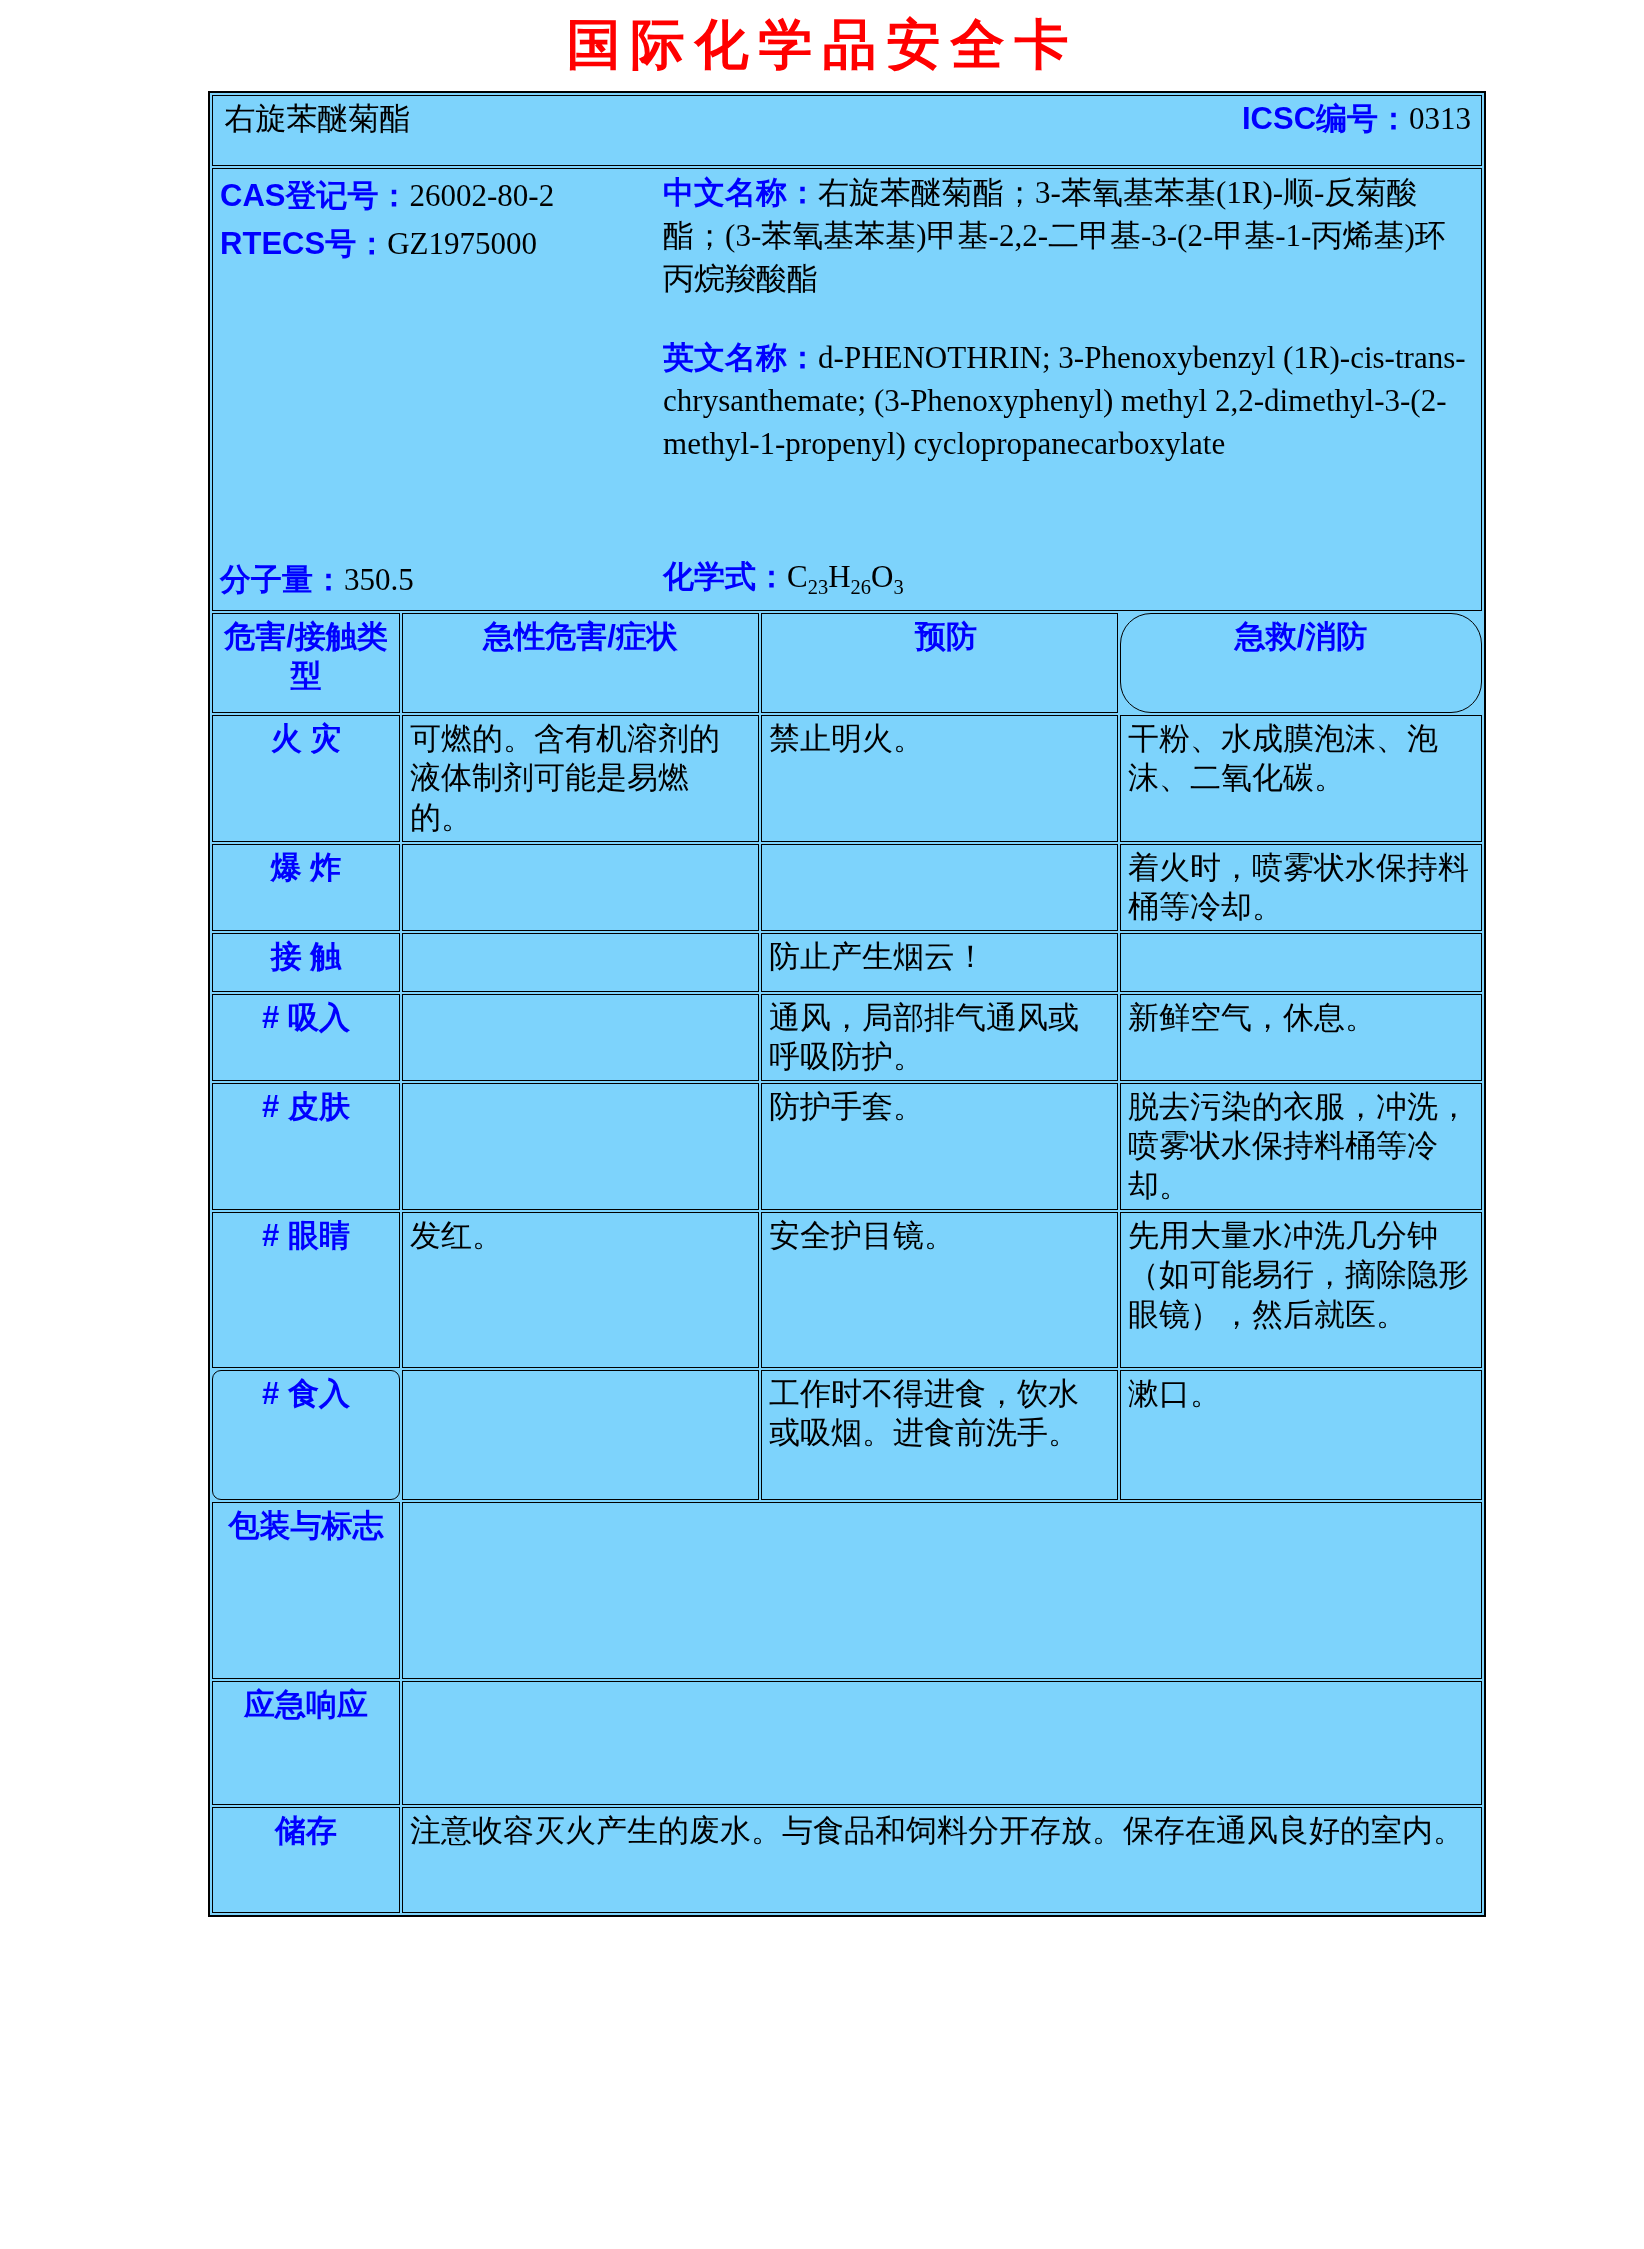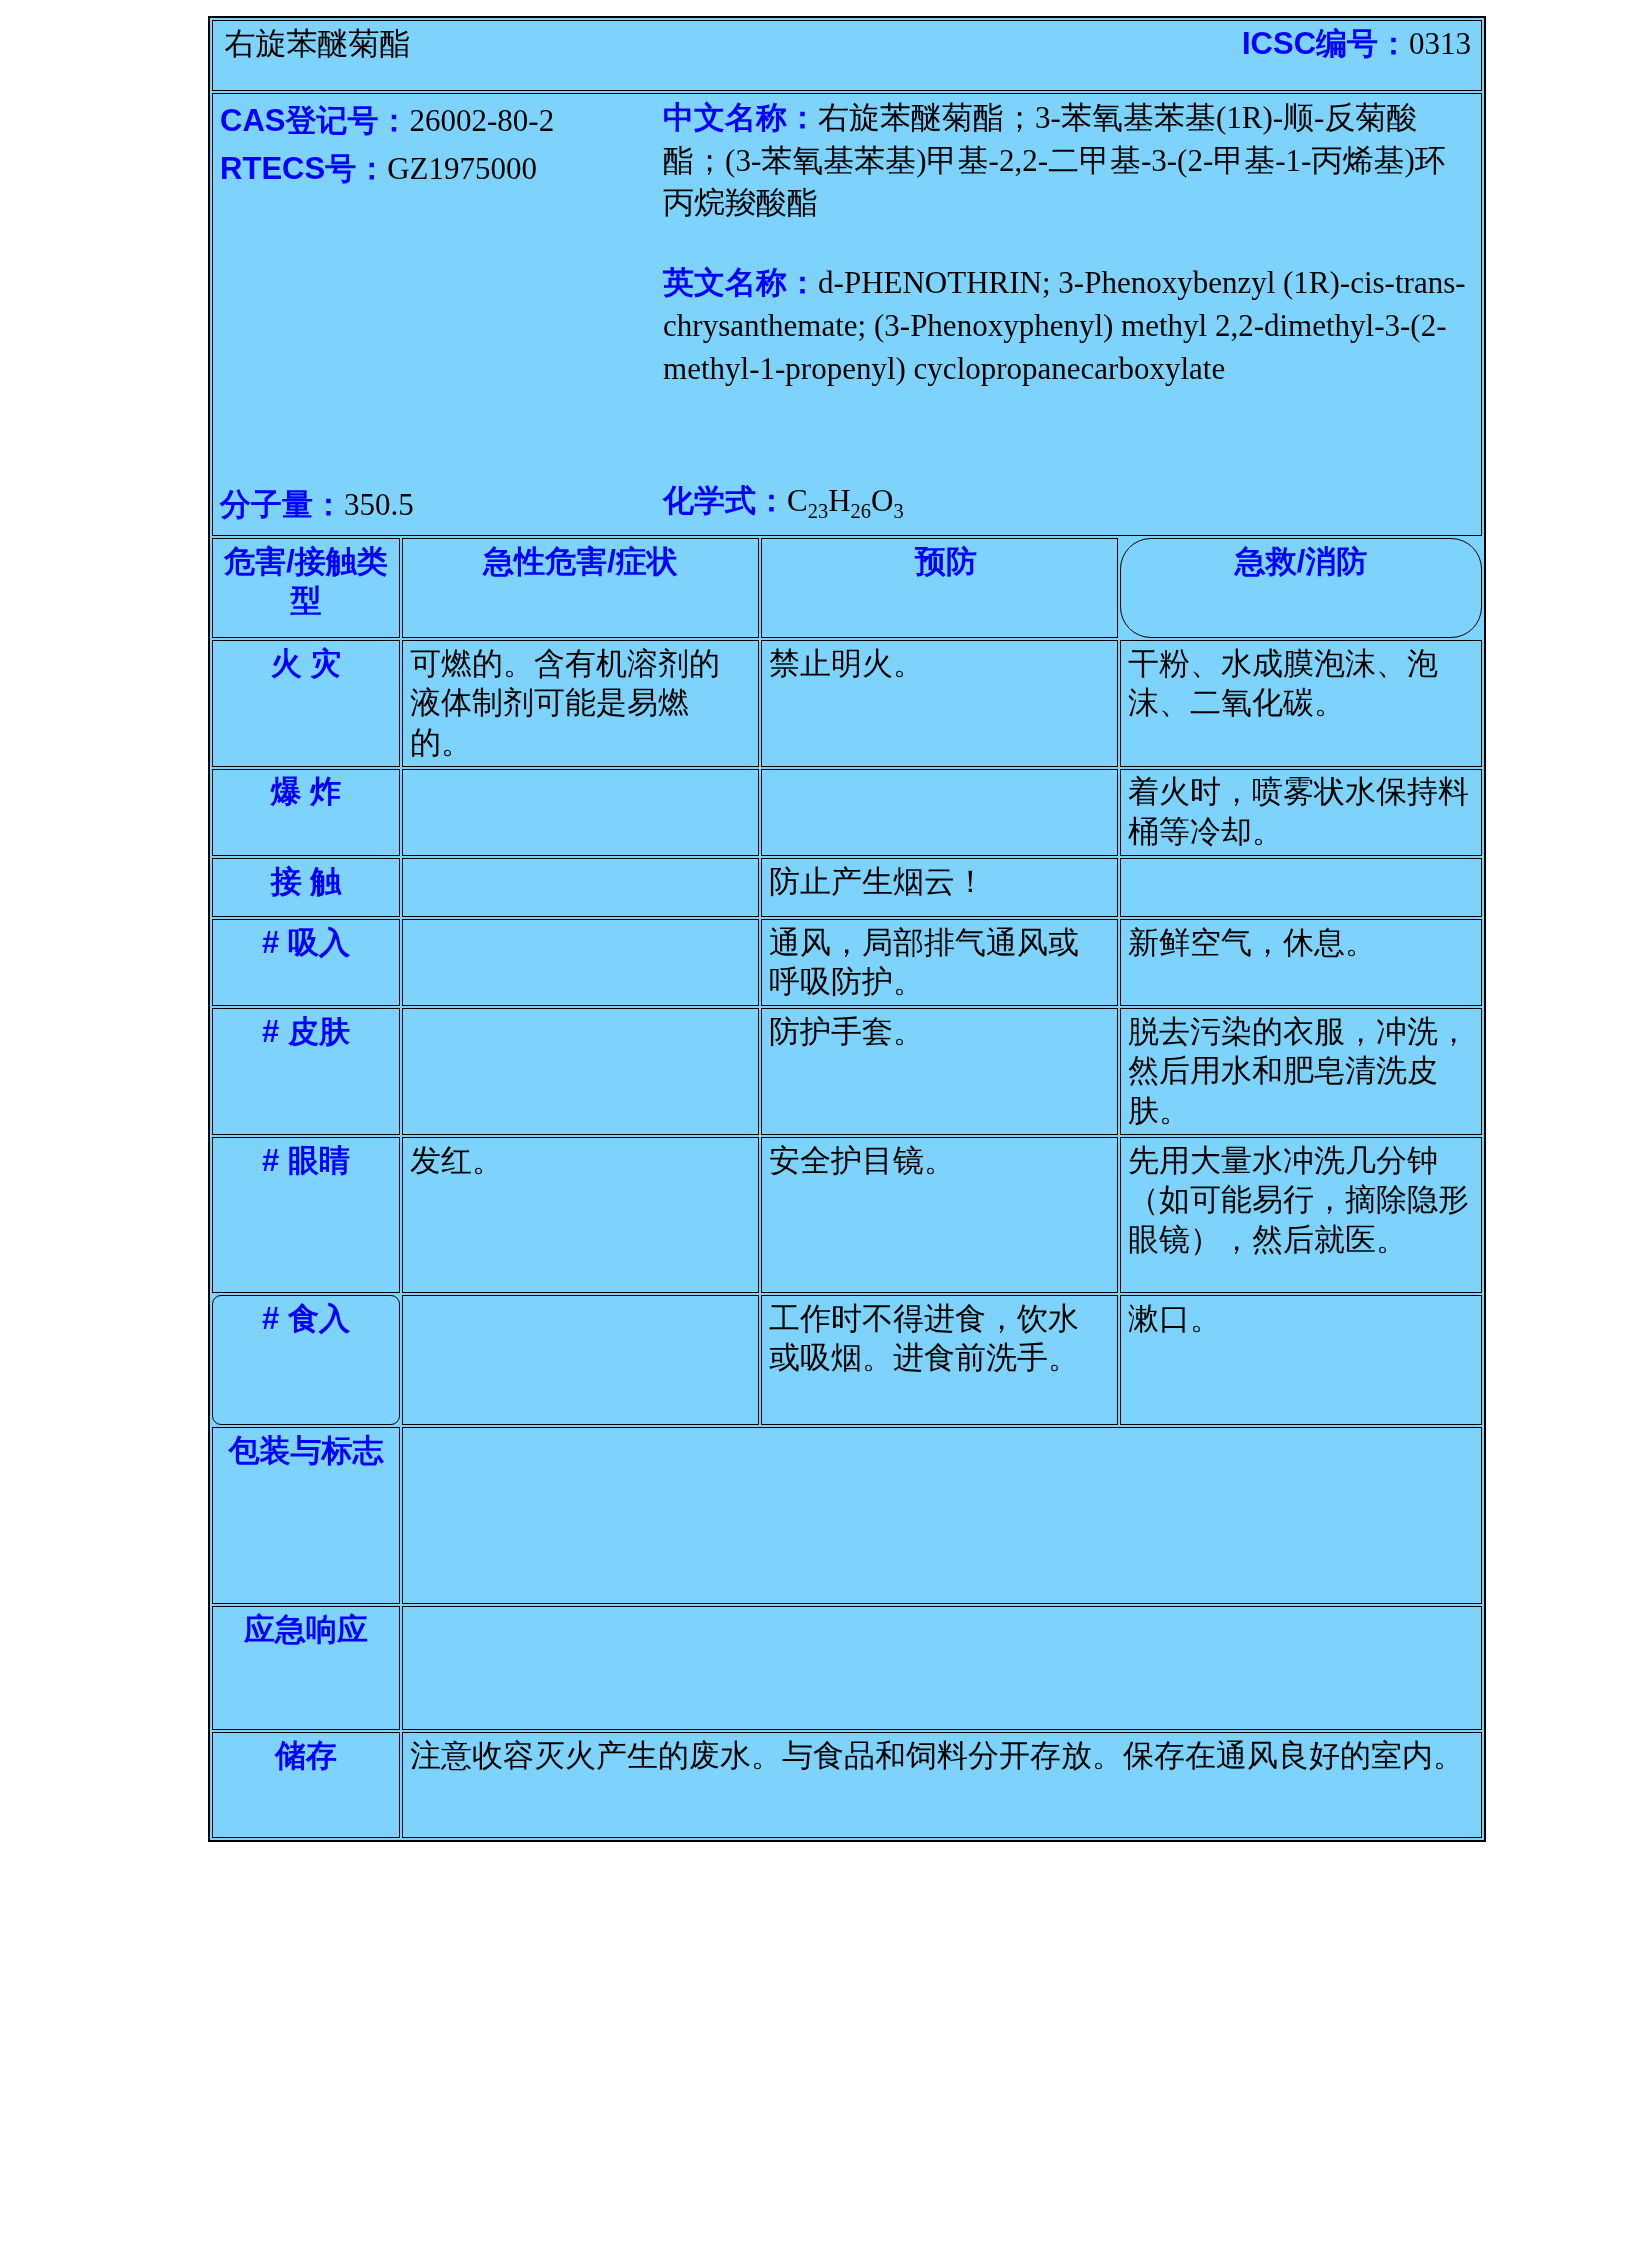--- a/index.html
+++ b/index.html
@@ -64,20 +64,21 @@
   tr.r-spill{height:113px;}
   tr.r-packaging{height:177px;}
   tr.r-emergency{height:124px;}
   tr.r-storage{height:106px;}
 </style>
 </head>
 <body>
 
 <div class="page">
 
+  <div class="doc-title" style="color:#ff0000;">国际化学品安全卡</div>
 
   <table class="card">
     <colgroup>
       <col style="width:188px">
         <col style="width:357px">
         <col style="width:357px">
         <col style="width:362px">
     </colgroup>
 
     <tbody>
@@ -151,21 +152,21 @@
     <tr class="r-inhalation">
       <td class="rowlabel" style="color:#0000ff;"># 吸入</td>
       <td></td>
       <td>通风，局部排气通风或呼吸防护。</td>
       <td>新鲜空气，休息。</td>
     </tr>
     <tr class="r-skin">
       <td class="rowlabel" style="color:#0000ff;"># 皮肤</td>
       <td></td>
       <td>防护手套。</td>
-      <td>脱去污染的衣服，冲洗，然后用水和肥皂清洗皮肤。</td>
+      <td>脱去污染的衣服，冲洗，喷雾状水保持料桶等冷却。</td>
     </tr>
     <tr class="r-eyes">
       <td class="rowlabel" style="color:#0000ff;"># 眼睛</td>
       <td>发红。</td>
       <td>安全护目镜。</td>
       <td>先用大量水冲洗几分钟（如可能易行，摘除隐形眼镜），然后就医。</td>
     </tr>
     <tr class="r-ingestion">
       <td class="rowlabel" style="color:#0000ff;border-radius:9px;"># 食入</td>
       <td></td>

